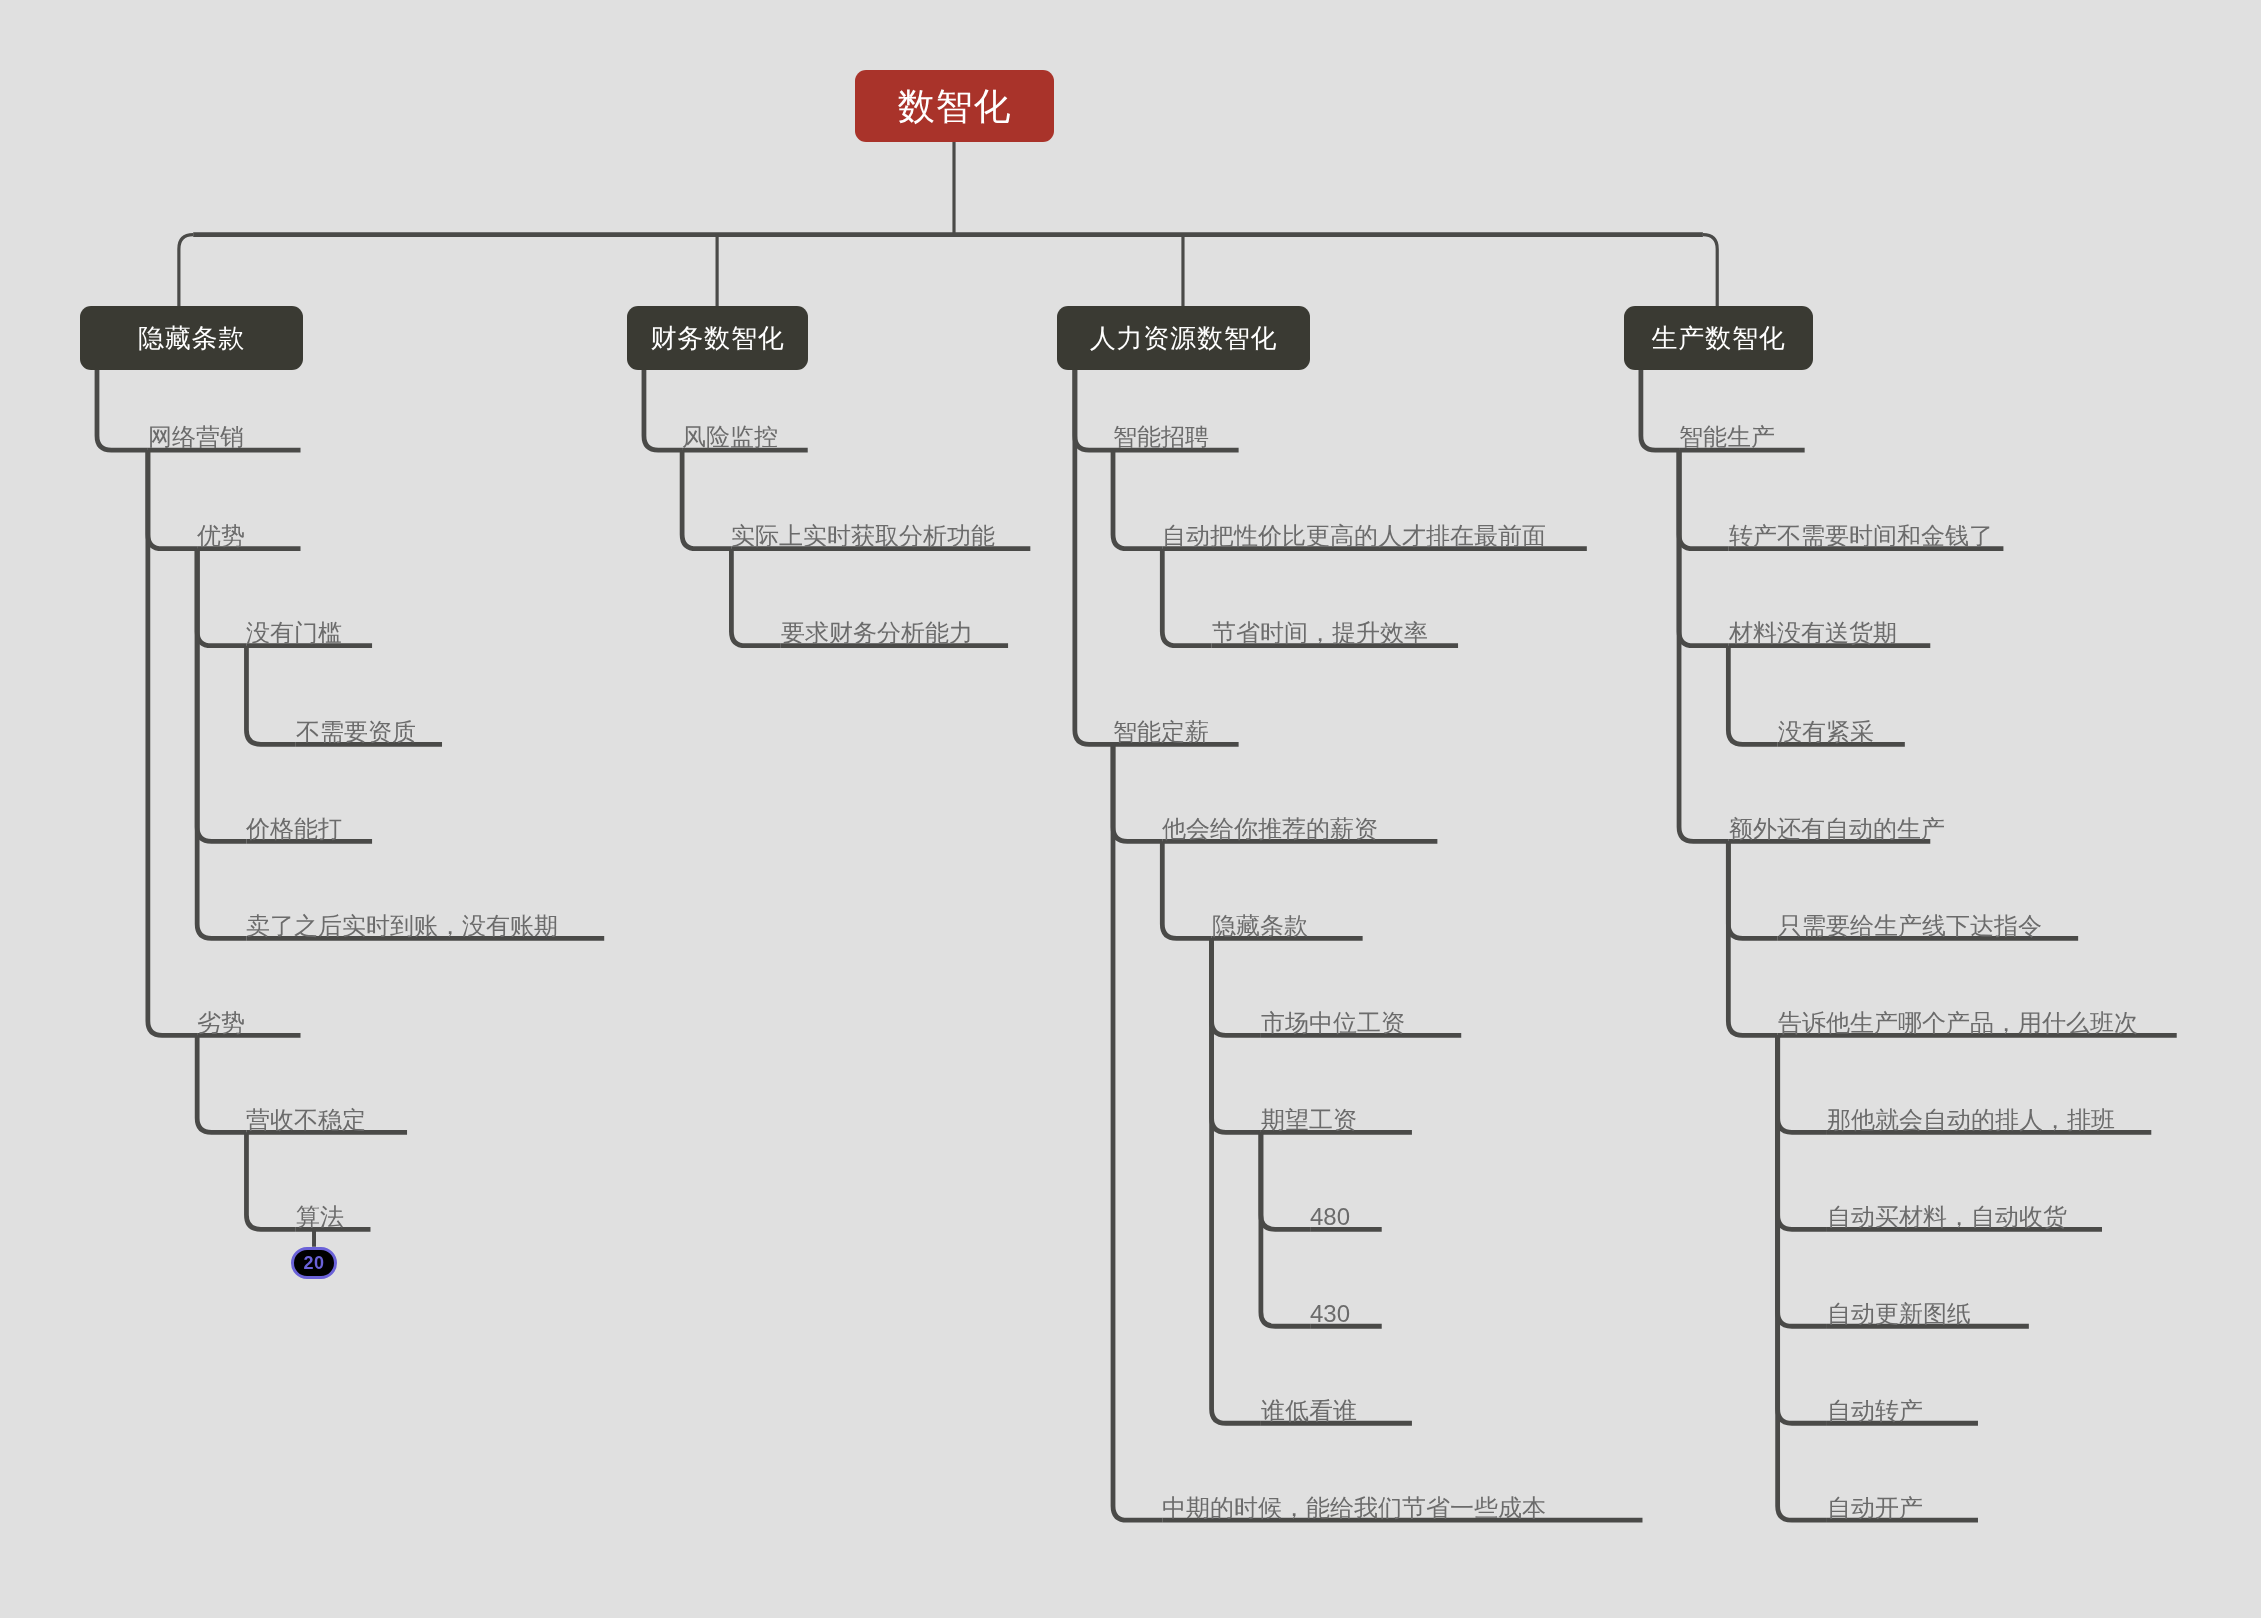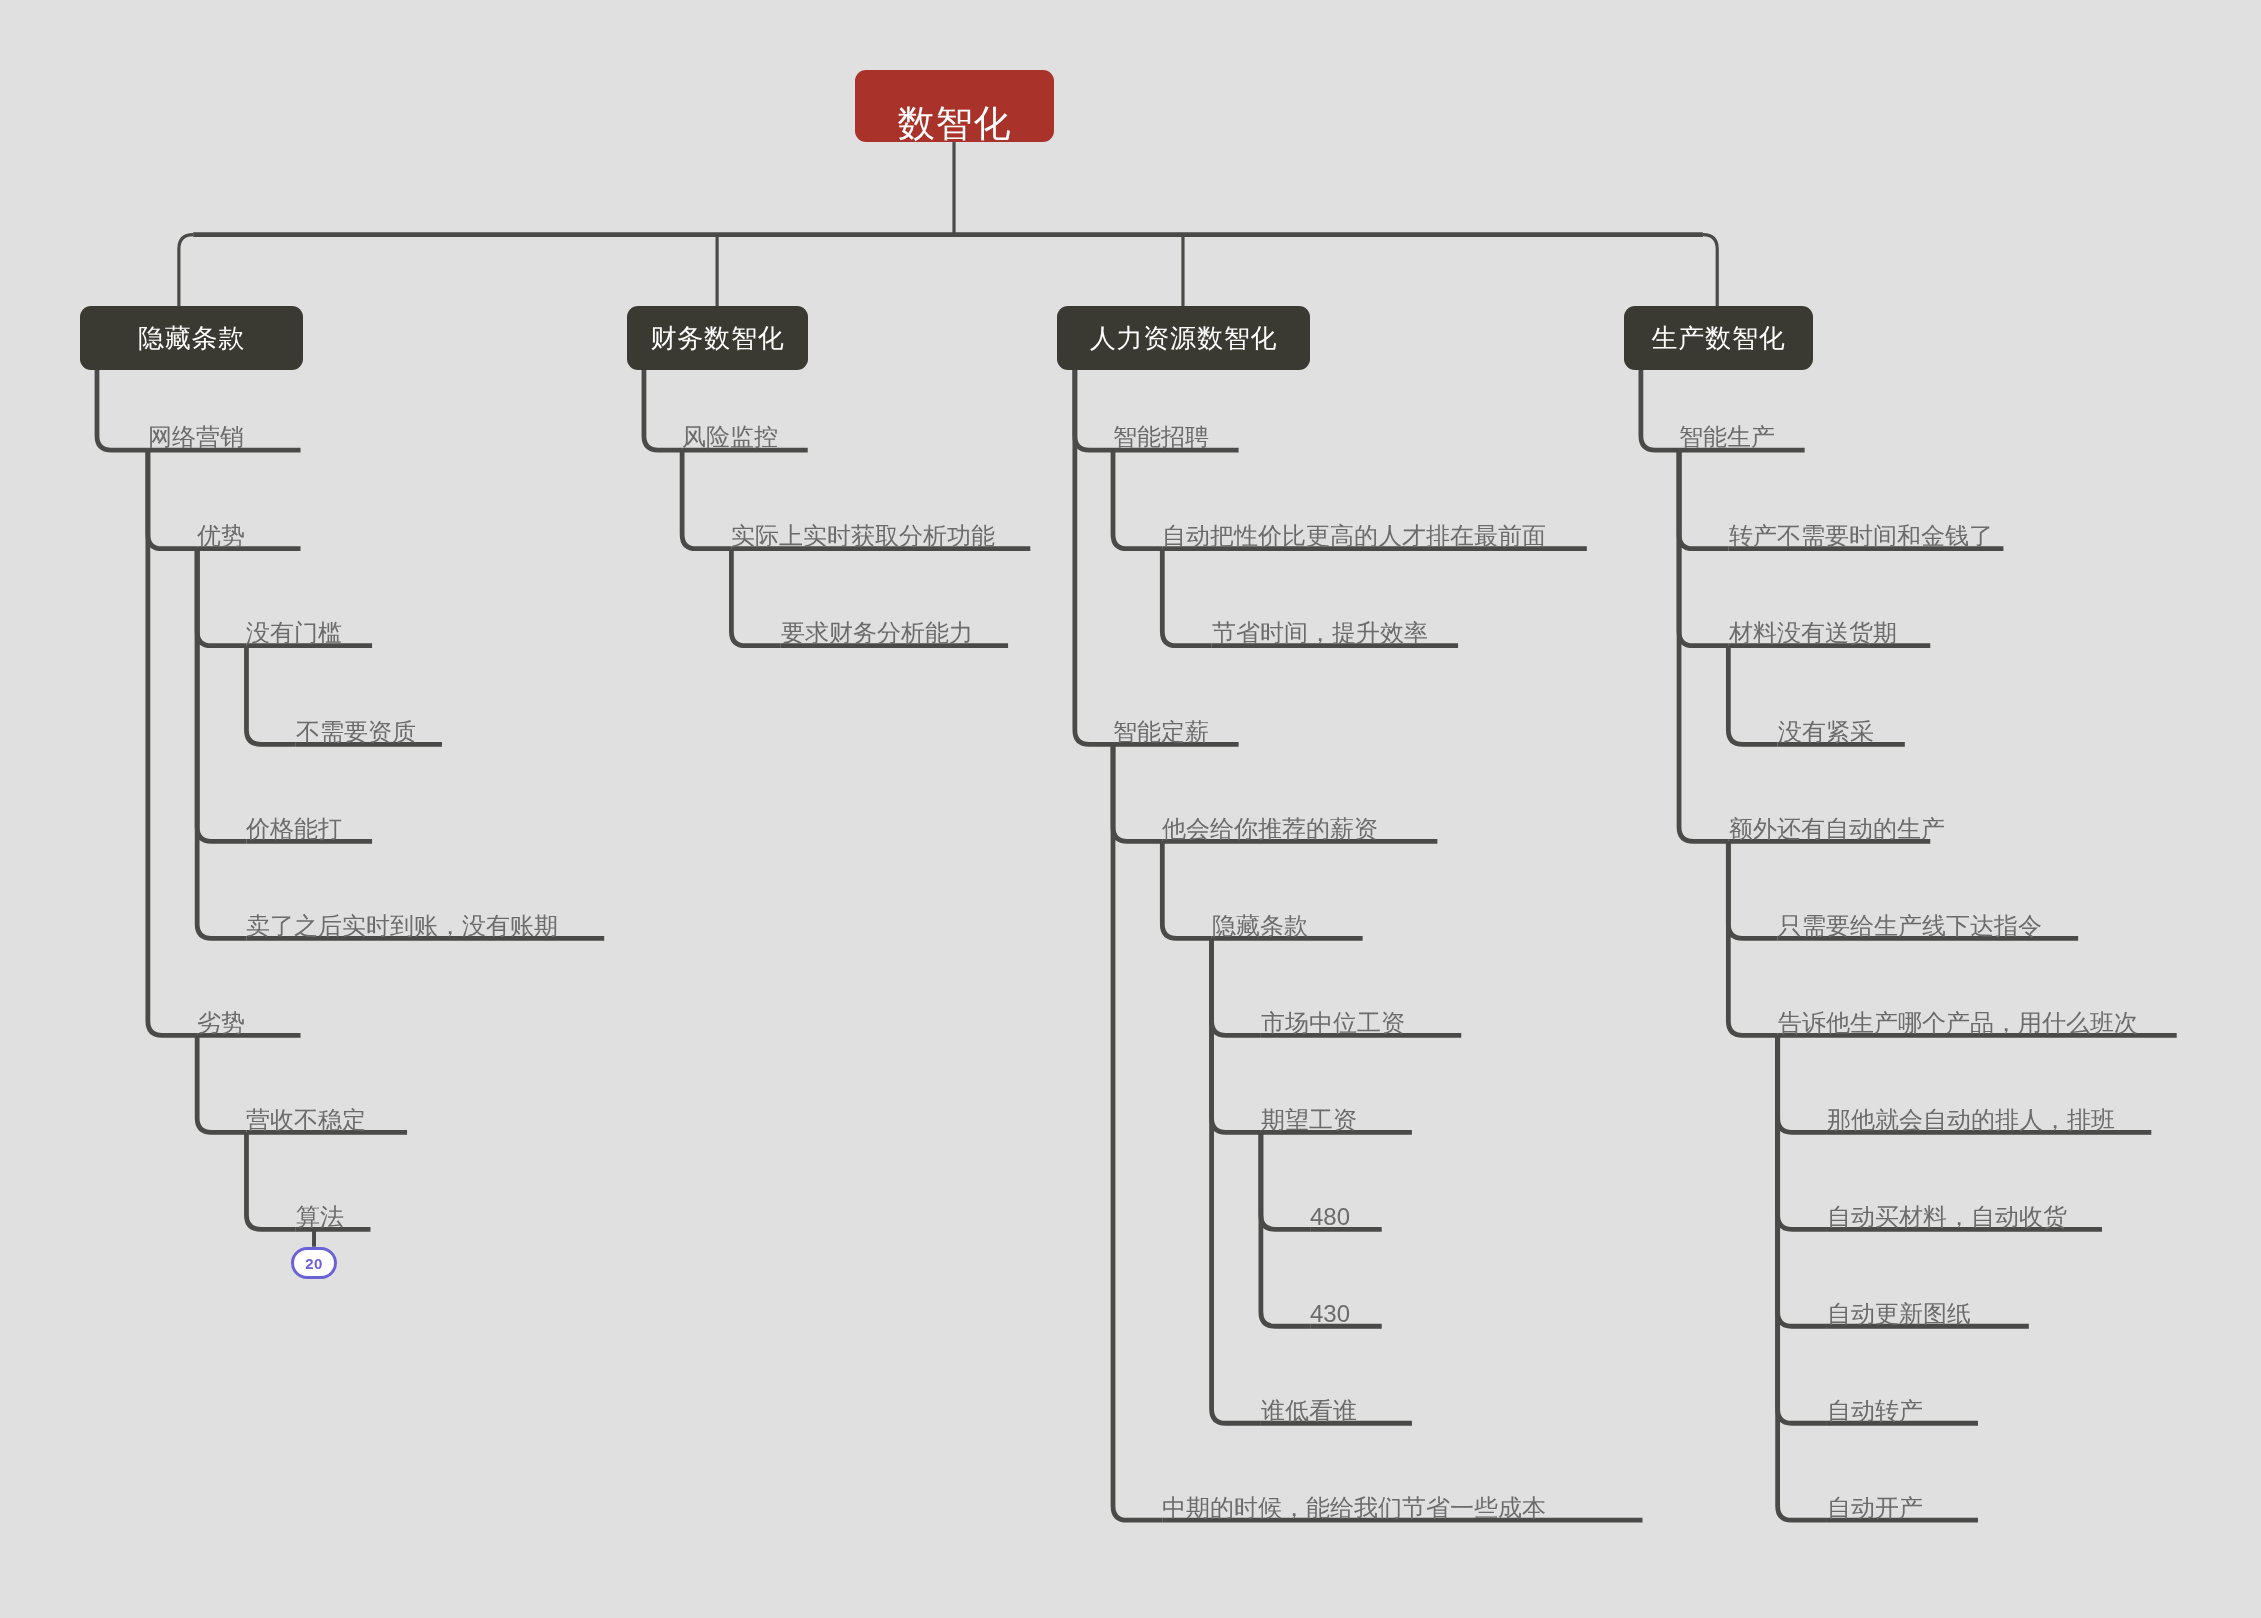--- a/index.html
+++ b/index.html
@@ -15,21 +15,21 @@
 
   .node{position:absolute;box-sizing:border-box;white-space:nowrap;}
 
   
   .node.root{
     background:#a9332a;
     color:#ffffff;
     border-radius:11px;
     font-size:37px;
     line-height:1;
-    display:flex;align-items:flex-end;justify-content:center;
+    display:flex;align-items:center;justify-content:center;
     letter-spacing:0.8px;
   }
   
   .node.branch{
     background:#3a3a33;
     color:#ffffff;
     border-radius:11px;
     font-size:26px;
     line-height:1;
     display:flex;align-items:center;justify-content:center;
@@ -41,26 +41,26 @@
     font-size:24px;
     line-height:1;
     display:flex;align-items:flex-end;
     padding-bottom:4.8px;
   }
 
   
   .badge{
     position:absolute;
     box-sizing:border-box;
-    background:#ffffff;
+    background:#000000;
     border:3.2px solid #6b62d8;
     border-radius:17.5px;
     color:#6b62d8;
     font-weight:bold;
-    font-size:15px;
+    font-size:18px;
     display:flex;align-items:center;justify-content:center;
     letter-spacing:0.4px;
   }
 </style>
 </head>
 <body>
 
 <div id="canvas">
   <svg id="wires" viewBox="0 0 2844 2036">
       <path d="M 1200 178 L 1200 295" fill="none" stroke="#4a4a48" stroke-width="4" stroke-linecap="butt"></path>

